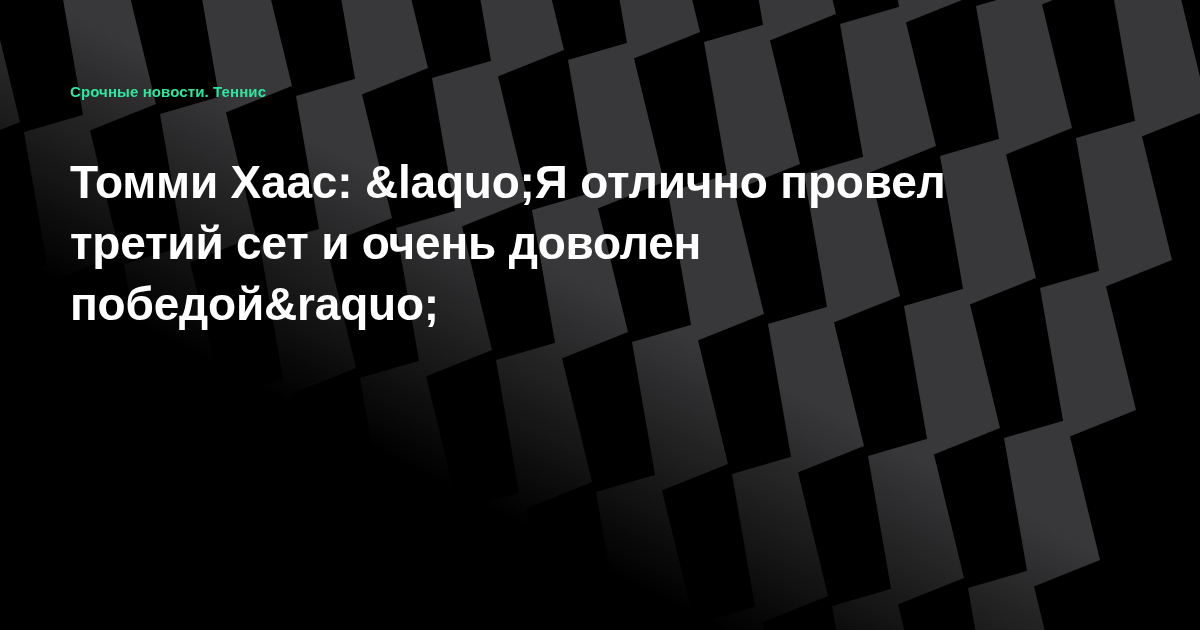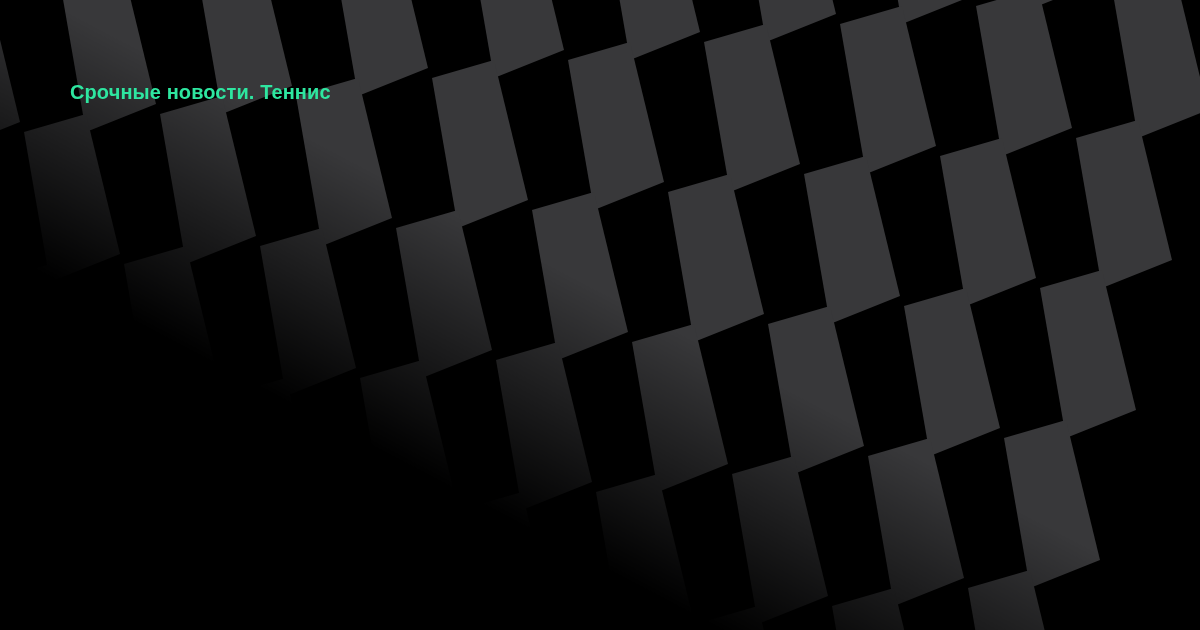--- a/index.html
+++ b/index.html
@@ -42,21 +42,21 @@
     width: 1200px;
     height: 630px;
     padding: 0;
   }
 
   .kicker {
     position: absolute;
     left: 70px;
     top: 79px;
     margin: 0;
-    font-size: 20px;
+    font-size: 15px;
     font-weight: bold;
     line-height: 26px;
     letter-spacing: 0.1px;
     color: #2ee6a0;
     white-space: nowrap;
   }
 
   .headline {
     position: absolute;
     left: 70px;
@@ -185,15 +185,20 @@
             <use href="#cell" x="1184" y="588"></use>
         </g>
       </g>
     </svg>
   </div>
 
   <div id="content">
 
     <p class="kicker">Срочные новости. Теннис</p>
 
+    <h1 class="headline">
+      <span class="hl-line">Томми Хаас: &amp;laquo;Я отлично провел</span>
+      <span class="hl-line">третий сет и очень доволен</span>
+      <span class="hl-line">победой&amp;raquo;</span>
+    </h1>
 
   </div>
 </div>
 
 </body></html>

